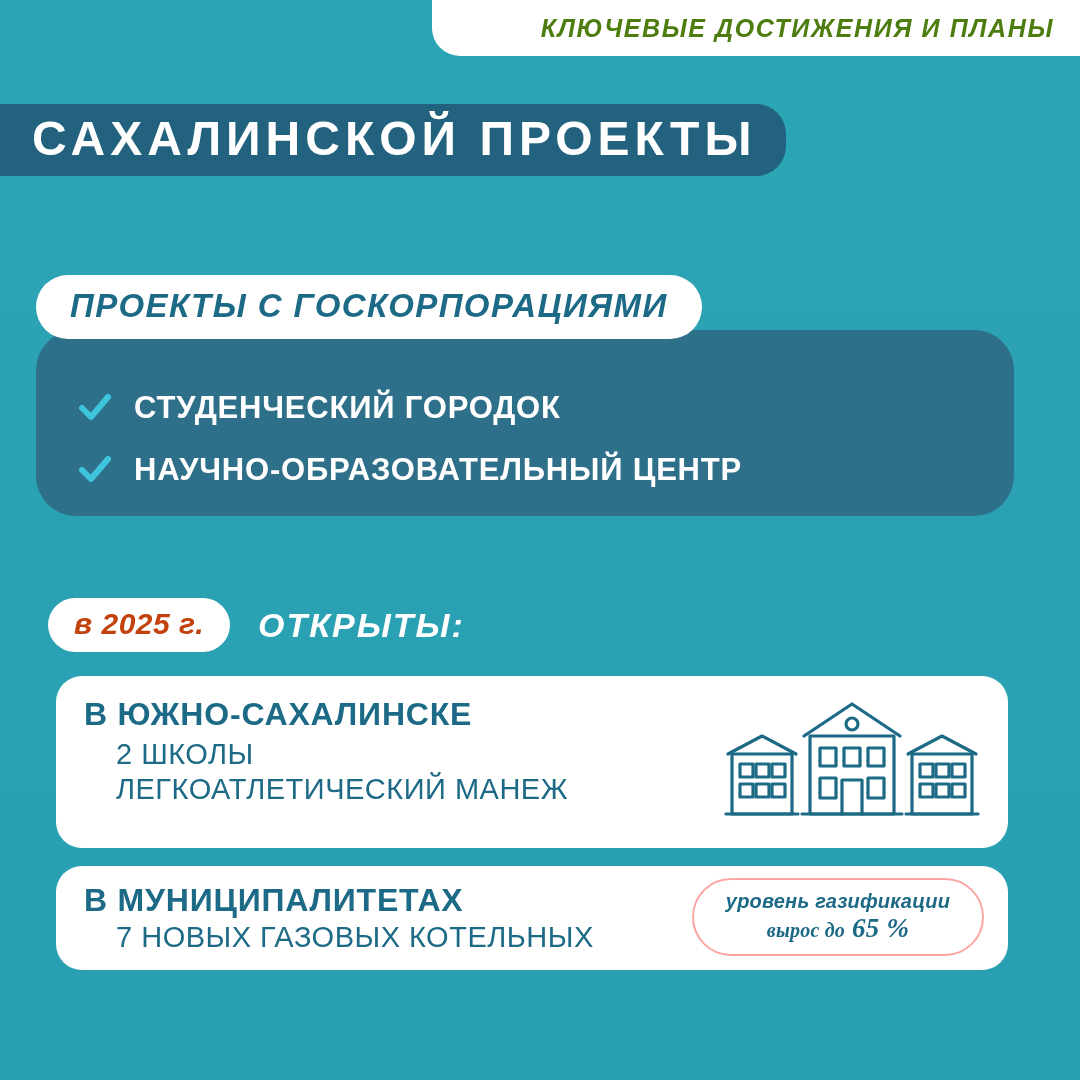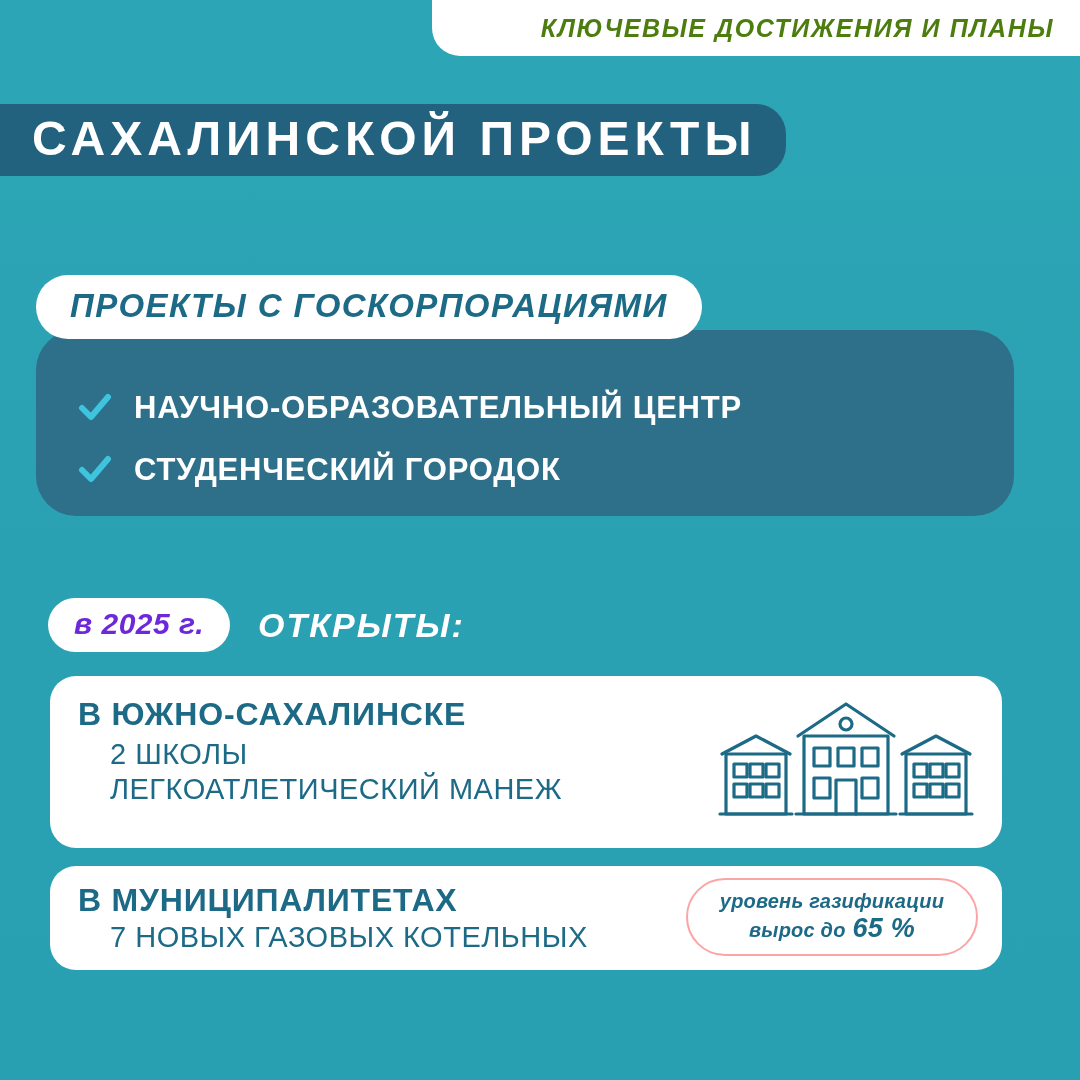--- a/index.html
+++ b/index.html
@@ -146,40 +146,40 @@
     display: flex;
     align-items: center;
     gap: 28px;
   }
   .year-pill {
     background: #ffffff;
     border-radius: 30px;
     padding: 9px 26px 11px 26px;
   }
   .year-pill .year-text {
-    color: #6d28d9;
+    color: #c2410c;
     font-size: 30px;
     font-weight: bold;
     font-style: italic;
     letter-spacing: 0.5px;
     white-space: nowrap;
   }
   .year-caption {
     color: #ffffff;
     font-size: 34px;
     font-weight: bold;
     font-style: italic;
     letter-spacing: 2px;
     white-space: nowrap;
   }
 
   
   .card {
     position: absolute;
-    left: 50px;
+    left: 56px;
     width: 952px;
     background: #ffffff;
     border-radius: 26px;
     box-sizing: border-box;
   }
   .card-city {
     top: 676px;
     height: 172px;
     padding: 20px 28px 20px 28px;
   }
@@ -252,20 +252,21 @@
   .gas-badge .gas-l2 {
     color: #1c6a86;
     font-size: 20px;
     font-weight: bold;
     font-style: italic;
     letter-spacing: 0.2px;
     white-space: nowrap;
     display: flex;
     align-items: baseline;
     gap: 7px;
+    font-family: Liberation Serif, serif;
   }
   .gas-badge .gas-value {
     font-size: 27px;
     font-weight: bold;
     font-style: italic;
   }
 </style>
 </head>
 <body>
 
@@ -285,29 +286,29 @@
     <div class="projects-tab">
       <span class="tab-text">ПРОЕКТЫ С ГОСКОРПОРАЦИЯМИ</span>
     </div>
     <div class="project-list">
       <div class="project-item">
         <span class="check-icon">
           <svg width="34" height="34" viewBox="0 0 34 34" aria-hidden="true">
             <path d="M4 17 L13 26 L30 6" fill="none" stroke="#3fc4dd" stroke-width="6" stroke-linecap="round" stroke-linejoin="round"></path>
           </svg>
         </span>
-        <span class="project-label">НАУЧНО-ОБРАЗОВАТЕЛЬНЫЙ ЦЕНТР</span>
+        <span class="project-label">СТУДЕНЧЕСКИЙ ГОРОДОК</span>
       </div>
       <div class="project-item">
         <span class="check-icon">
           <svg width="34" height="34" viewBox="0 0 34 34" aria-hidden="true">
             <path d="M4 17 L13 26 L30 6" fill="none" stroke="#3fc4dd" stroke-width="6" stroke-linecap="round" stroke-linejoin="round"></path>
           </svg>
         </span>
-        <span class="project-label">СТУДЕНЧЕСКИЙ ГОРОДОК</span>
+        <span class="project-label">НАУЧНО-ОБРАЗОВАТЕЛЬНЫЙ ЦЕНТР</span>
       </div>
     </div>
   </div>
 
   <div class="year-row">
     <div class="year-pill">
       <span class="year-text">в 2025 г.</span>
     </div>
     <span class="year-caption">ОТКРЫТЫ:</span>
   </div>

